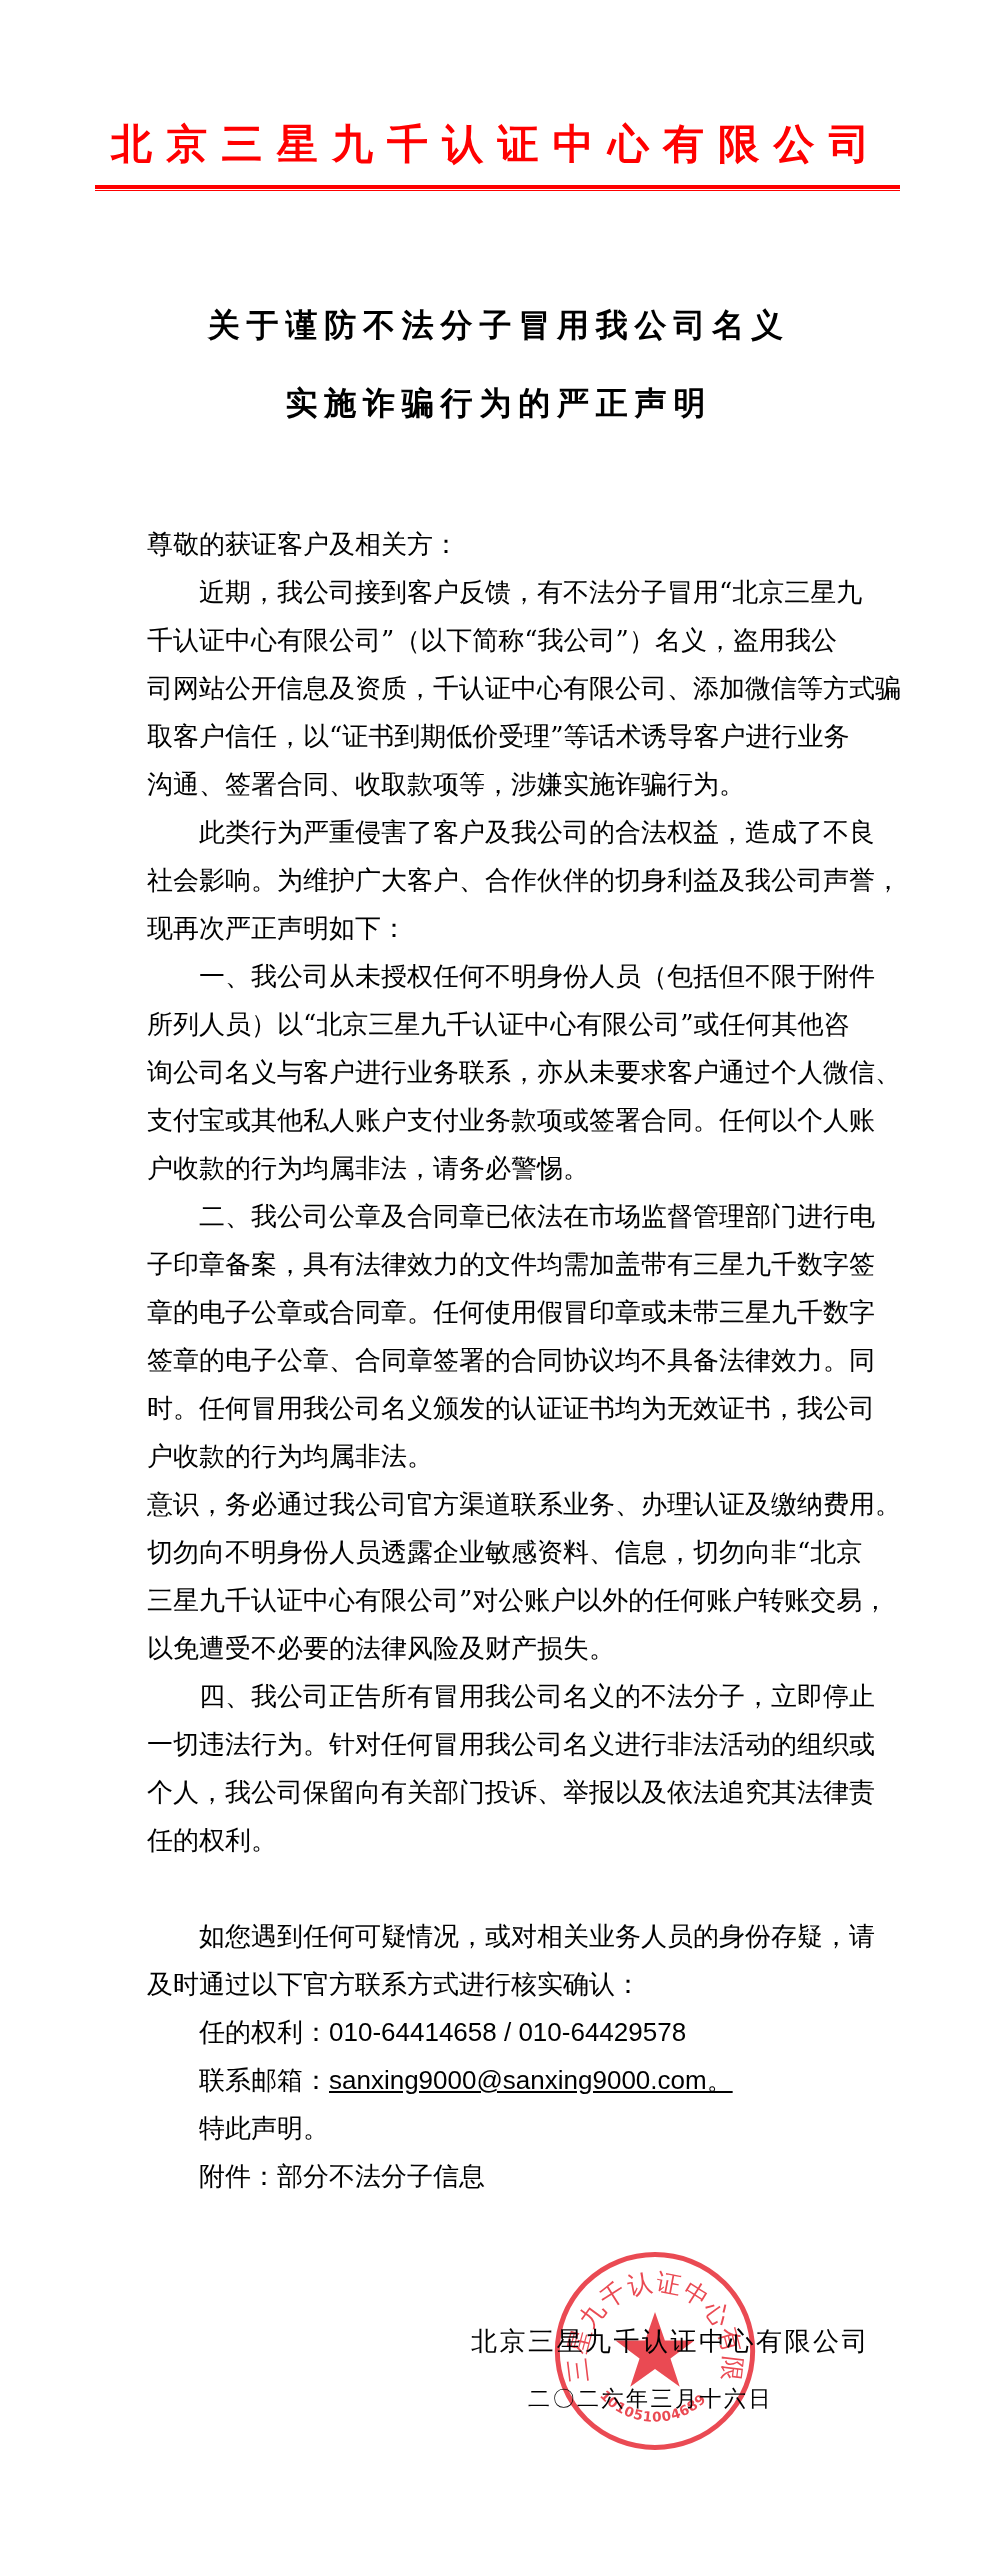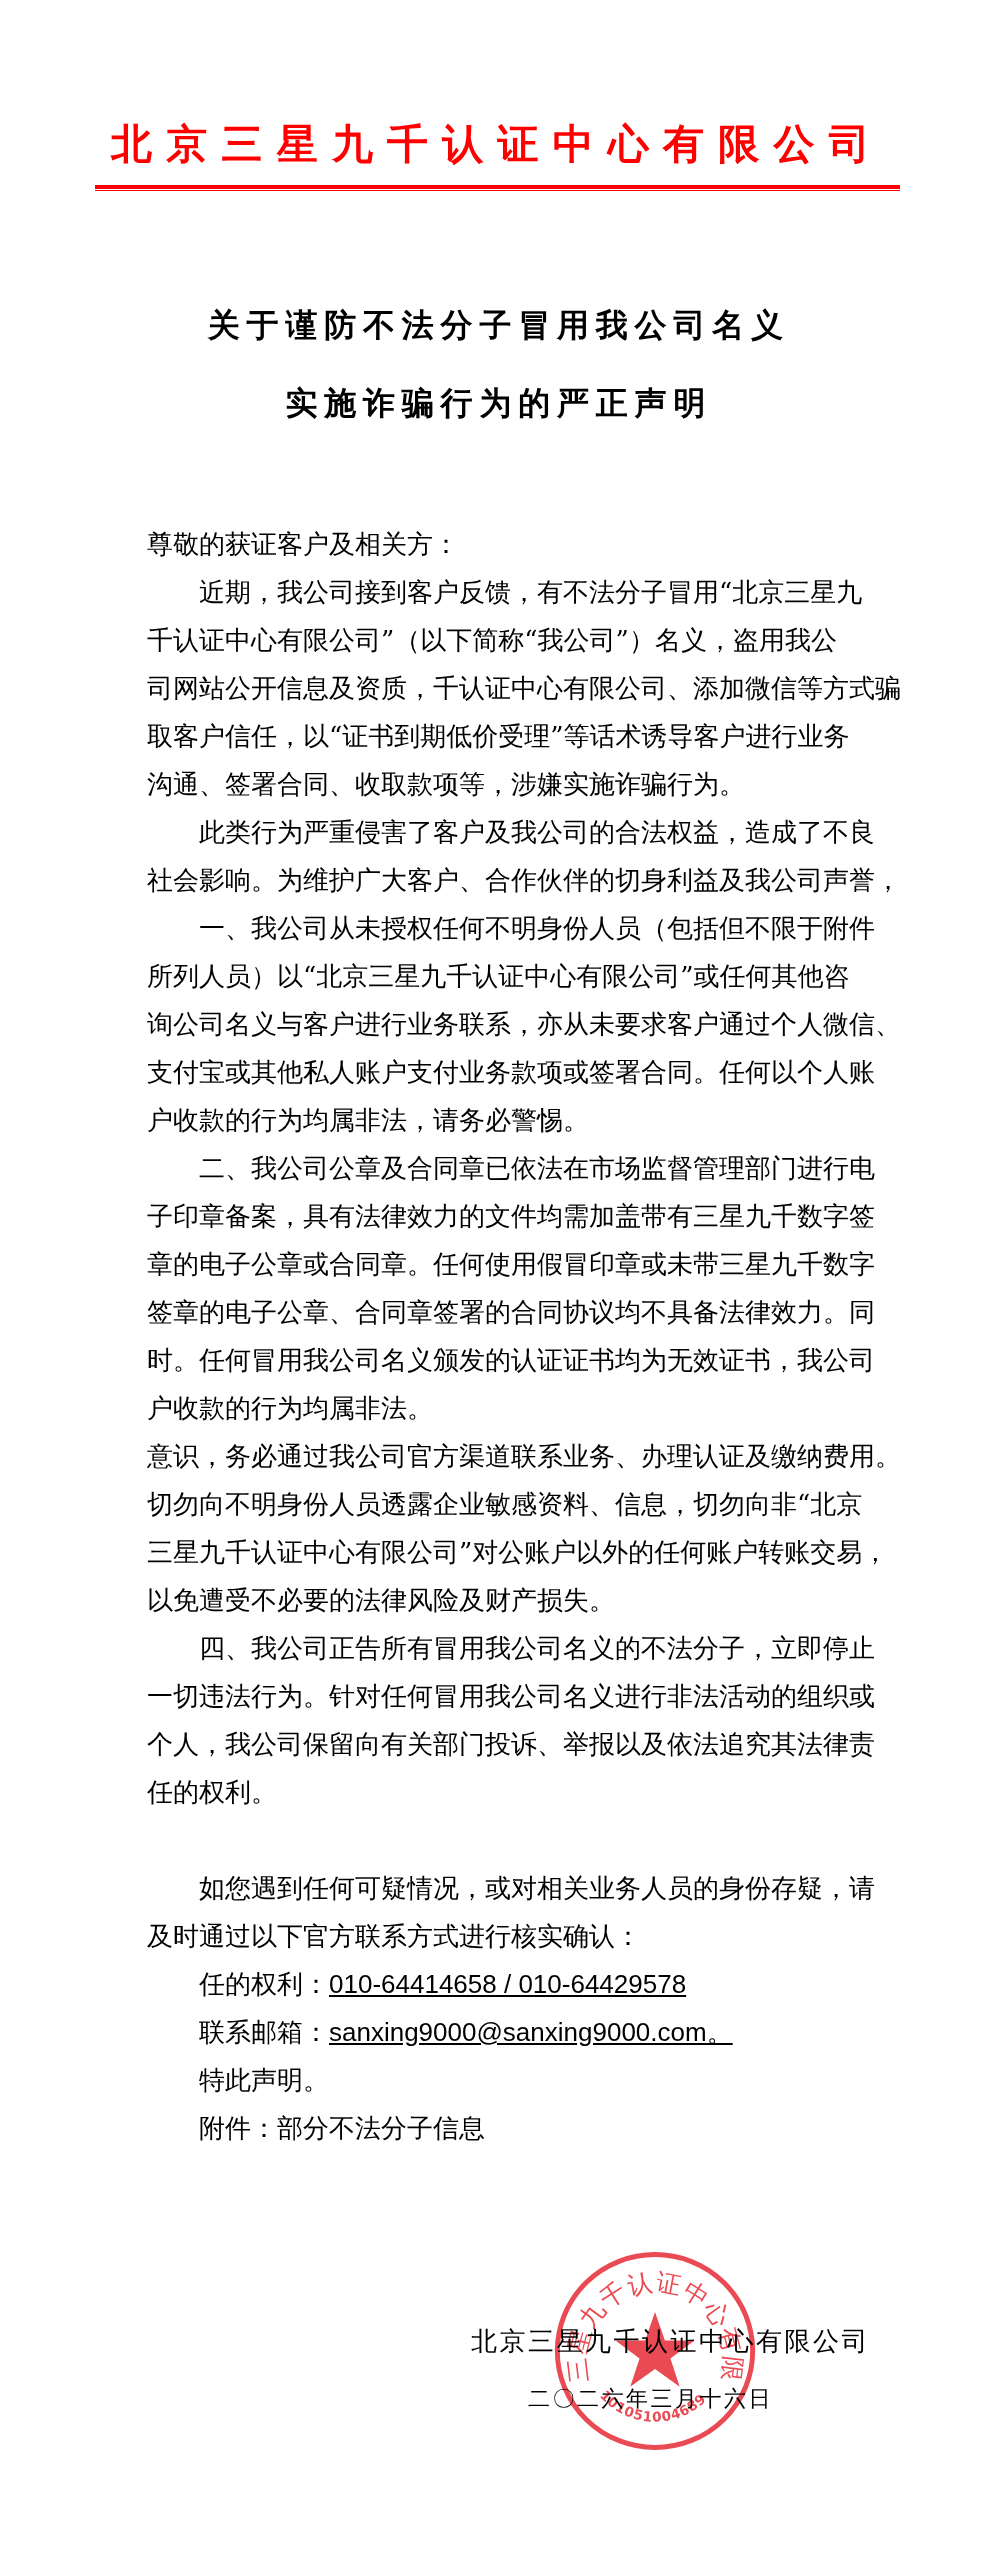--- a/index.html
+++ b/index.html
@@ -54,20 +54,21 @@
     <div class="line indent">近期，我公司接到客户反馈，有不法分子冒用“北京三星九</div>
     <div class="line">千认证中心有限公司”（以下简称“我公司”）名义，盗用我公</div>
     <div class="line">司网站公开信息及资质，千认证中心有限公司、添加微信等方式骗</div>
     <div class="line">取客户信任，以“证书到期低价受理”等话术诱导客户进行业务</div>
     <div class="line">沟通、签署合同、收取款项等，涉嫌实施诈骗行为。</div>
   </div>
 
   <div>
     <div class="line indent">此类行为严重侵害了客户及我公司的合法权益，造成了不良</div>
     <div class="line">社会影响。为维护广大客户、合作伙伴的切身利益及我公司声誉，</div>
+    <div class="line">现再次严正声明如下：</div>
   </div>
 
   <div>
     <div class="line indent">一、我公司从未授权任何不明身份人员（包括但不限于附件</div>
     <div class="line">所列人员）以“北京三星九千认证中心有限公司”或任何其他咨</div>
     <div class="line">询公司名义与客户进行业务联系，亦从未要求客户通过个人微信、</div>
     <div class="line">支付宝或其他私人账户支付业务款项或签署合同。任何以个人账</div>
     <div class="line">户收款的行为均属非法，请务必警惕。</div>
   </div>
 
@@ -94,21 +95,21 @@
     <div class="line">任的权利。</div>
   </div>
 
   <div class="line blank"></div>
 
   <div>
     <div class="line indent">如您遇到任何可疑情况，或对相关业务人员的身份存疑，请</div>
     <div class="line">及时通过以下官方联系方式进行核实确认：</div>
   </div>
 
-  <div class="line indent"><span>任的权利：</span><span style="font-family:'Liberation Sans Narrow','Liberation Sans',sans-serif;text-decoration:underline;">010-64414658 / 010-64429578</span></div>
+  <div class="line indent"><span>任的权利：</span><span style="font-family:'Liberation Sans Narrow','Liberation Sans',sans-serif;">010-64414658 / 010-64429578</span></div>
   <div class="line indent"><span>联系邮箱：</span><span style="font-family:'Liberation Sans',sans-serif;text-decoration:underline;">sanxing9000@sanxing9000.com。</span></div>
   <div class="line indent">特此声明。</div>
   <div class="line indent">附件：部分不法分子信息</div>
 </div>
 
 <svg class="stamp" viewBox="0 0 330 326" xmlns="http://www.w3.org/2000/svg">
   <defs>
     <path id="ringPath" d="M 62 222 A 112 112 0 1 1 268 222"></path>
     <path id="codePath" d="M 72 232 A 118 118 0 0 0 258 232"></path>
   </defs>

